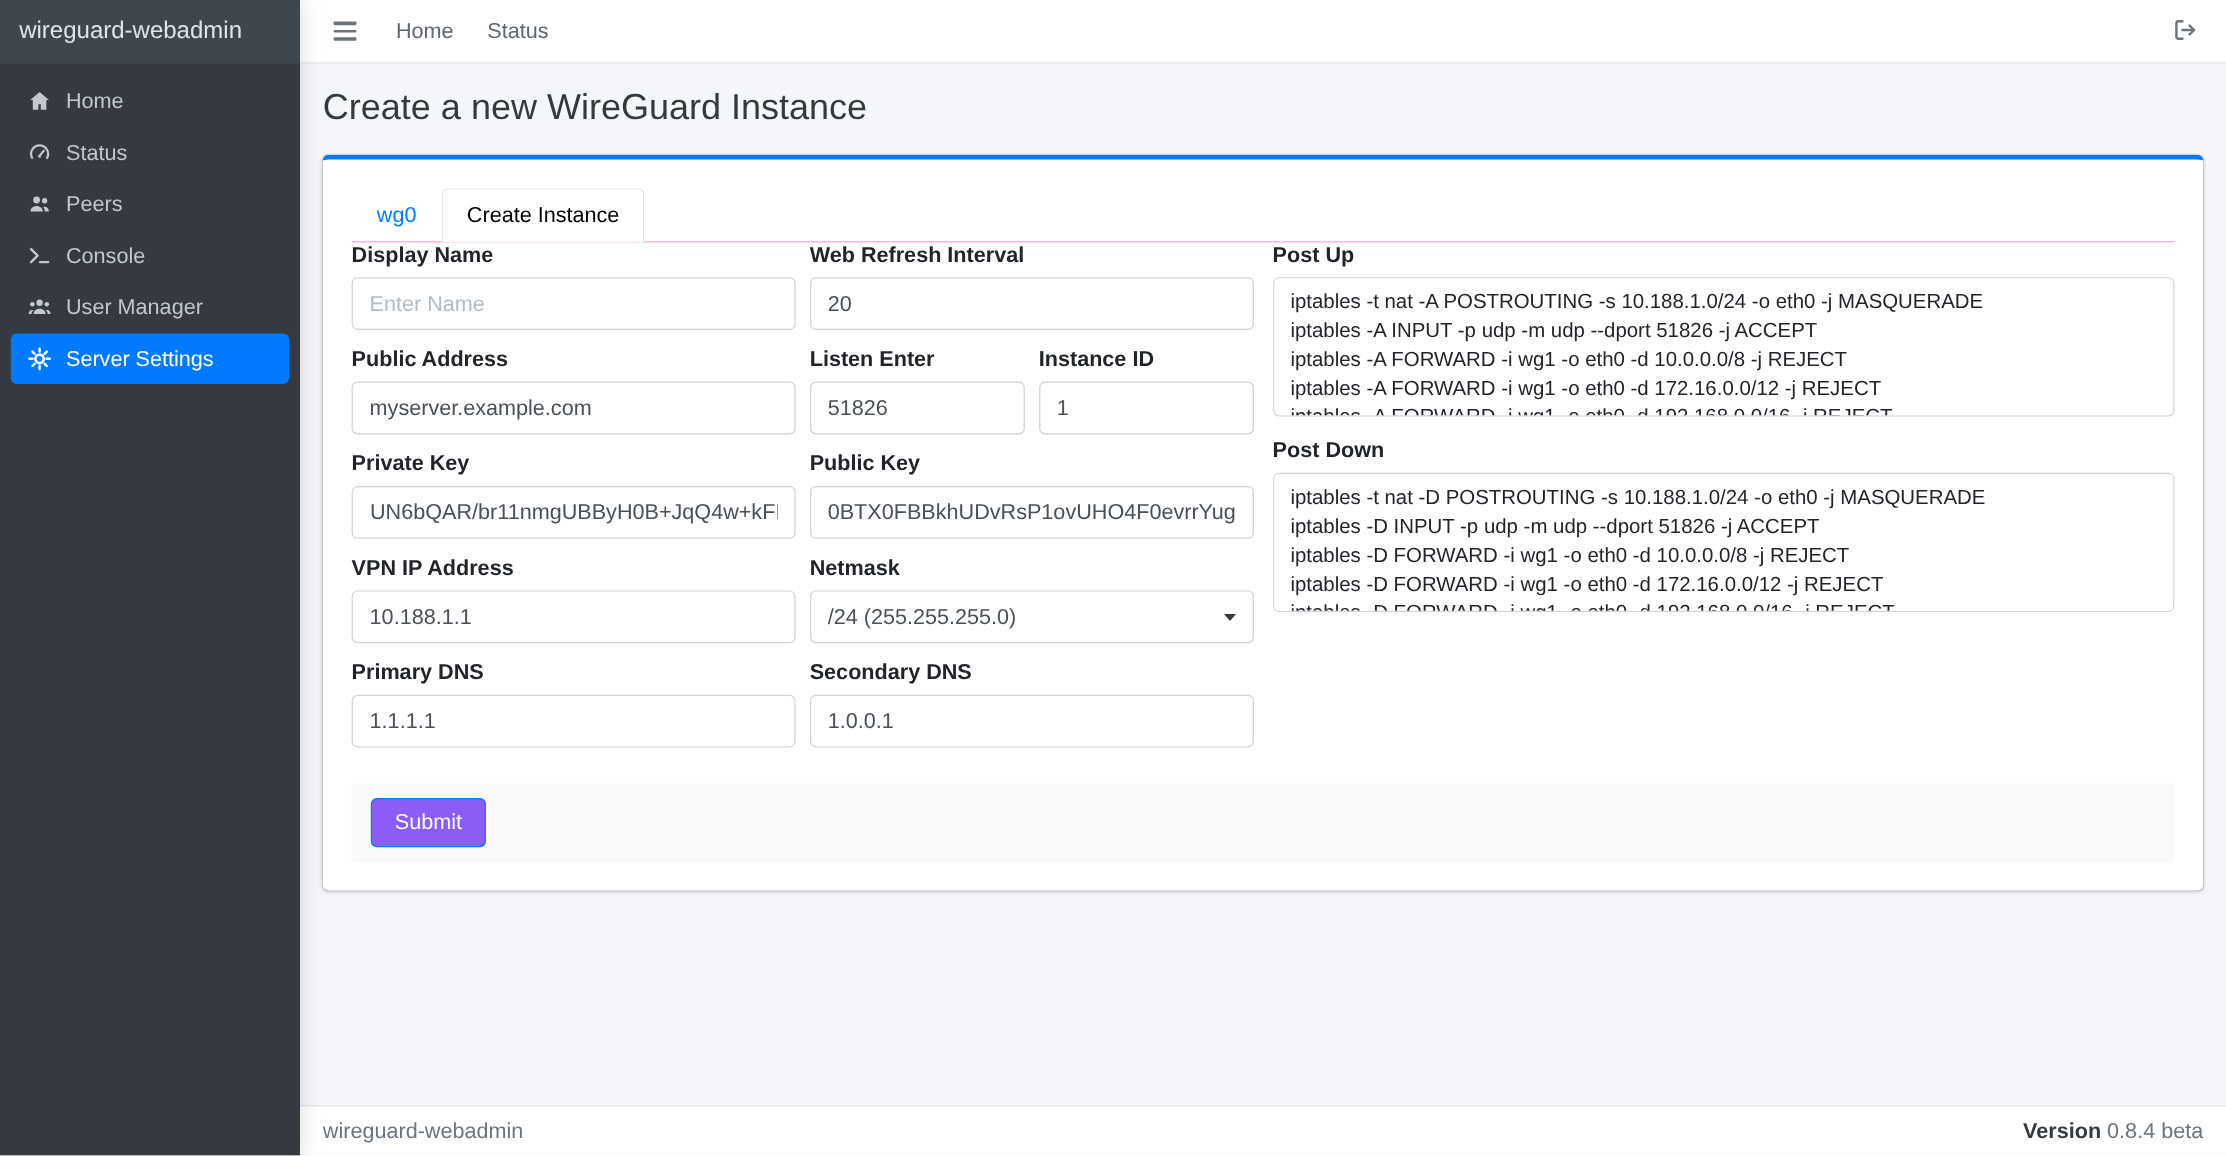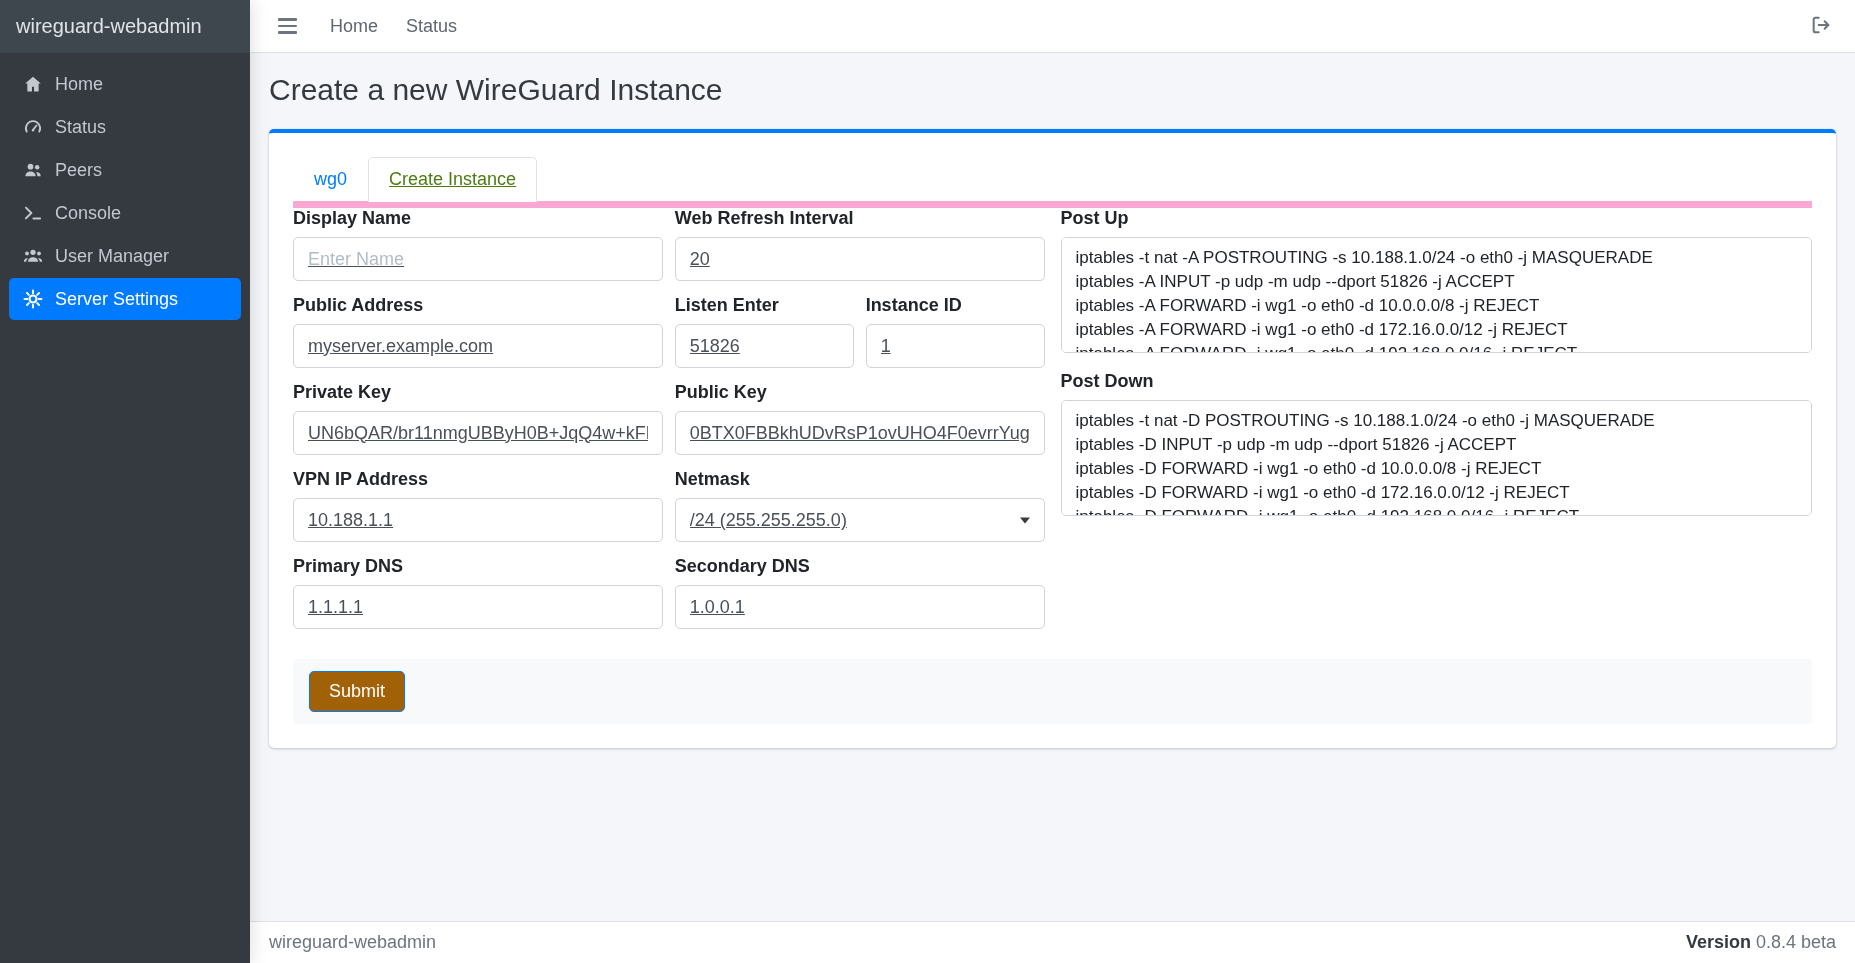--- a/index.html
+++ b/index.html
@@ -35,54 +35,54 @@
   .page-title { margin: 0; font-size: 30px; font-weight: 400; color: #343a40; }
   .breadcrumb { font-size: 18px; }
   .breadcrumb a { color: #007bff; text-decoration: none; cursor: pointer; }
   .breadcrumb .sep { color: #6c757d; margin: 0 9px; }
   .breadcrumb .current { color: #6c757d; }
 
   
   .card { background: #ffffff; border-top: 4px solid #007bff; border-radius: 5px; box-shadow: 0 0 1px rgba(0,0,0,.125), 0 1px 3px rgba(0,0,0,.2); margin-top: 22px; }
   .card-body { padding: 24px; }
 
-  .tabs { display: flex; border-bottom: 7px solid #f9a8d4; }
+  .tabs { display: flex; border-bottom: 1px solid #f9a8d4; }
   .tab { padding: 11px 20px; font-size: 18px; text-decoration: none; color: #007bff; cursor: pointer; border: 1px solid transparent; border-top-left-radius: 5px; border-top-right-radius: 5px; margin-bottom: -1px; }
-  .tab.active { color: #4d7c0f; background: #fff; border-color: #dee2e6 #dee2e6 #ffffff; text-decoration: underline; }
+  .tab.active { color: #000000; background: #fff; border-color: #dee2e6 #dee2e6 #ffffff; }
 
   .form-grid { display: grid; grid-template-columns: 1fr 1fr; column-gap: 16px; }
   .fields-grid { display: grid; grid-template-columns: repeat(4, 1fr); column-gap: 12px; row-gap: 14px; align-content: start; }
   .field { display: flex; flex-direction: column; min-width: 0; }
   .span2 { grid-column: span 2; }
   .field label, .post-field label { font-weight: 700; font-size: 18px; line-height: 21px; margin-bottom: 8px; color: #212529; }
   .input {
     height: 44px; border: 1px solid #ced4da; border-radius: 5px; padding: 0 14px;
     font-size: 18px; color: #495057; font-family: inherit; background: #fff; width: 100%; outline: none;
-    white-space: nowrap; overflow: hidden; text-decoration: underline;
+    white-space: nowrap; overflow: hidden;
   }
   .input::placeholder { color: #b4bcc3; }
   .select-wrap { position: relative; }
   select.input { appearance: none; -webkit-appearance: none; -moz-appearance: none; padding-right: 36px; cursor: pointer; }
   .caret { position: absolute; right: 15px; top: 50%; transform: translateY(-40%); width: 0; height: 0; border-left: 5px solid transparent; border-right: 5px solid transparent; border-top: 6px solid #343a40; pointer-events: none; }
 
   .post-field { display: flex; flex-direction: column; }
   .post-field + .post-field { margin-top: 18px; }
   textarea.cmd {
     height: 116px; border: 1px solid #ced4da; border-radius: 5px; padding: 8px 14px;
     font-size: 17px; line-height: 24px; color: #212529; font-family: inherit;
     resize: none; overflow-y: scroll; overflow-x: hidden; width: 100%; outline: none; white-space: pre;
     scrollbar-width: auto; scrollbar-color: #c6c6c6 #f1f1f1;
   }
   textarea.cmd::-webkit-scrollbar { width: 16px; }
   textarea.cmd::-webkit-scrollbar-track { background: #f1f1f1; }
   textarea.cmd::-webkit-scrollbar-thumb { background: #c6c6c6; border: 1px solid #f1f1f1; }
   textarea.cmd::-webkit-scrollbar-button { background: #f1f1f1; height: 16px; }
 
   .submit-bar { background: #f8f9fa; margin-top: 30px; padding: 12px 16px; border-radius: 3px; }
-  .btn-primary { background: #a16207; color: #ffffff; border: 1px solid #007bff; border-radius: 5px; padding: 9px 19px; font-size: 18px; cursor: pointer; font-family: inherit; }
+  .btn-primary { background: #8b5cf6; color: #ffffff; border: 1px solid #007bff; border-radius: 5px; padding: 9px 19px; font-size: 18px; cursor: pointer; font-family: inherit; }
 
   
   .footer { background: #ffffff; border-top: 1px solid #dee2e6; padding: 10px 19px; display: flex; justify-content: space-between; align-items: center; color: #6c757d; font-size: 18px; min-height: 40px; }
   .footer .version b { color: #343a40; font-weight: 700; }
 </style>
 </head>
 <body>
 
 <div class="app">
 

